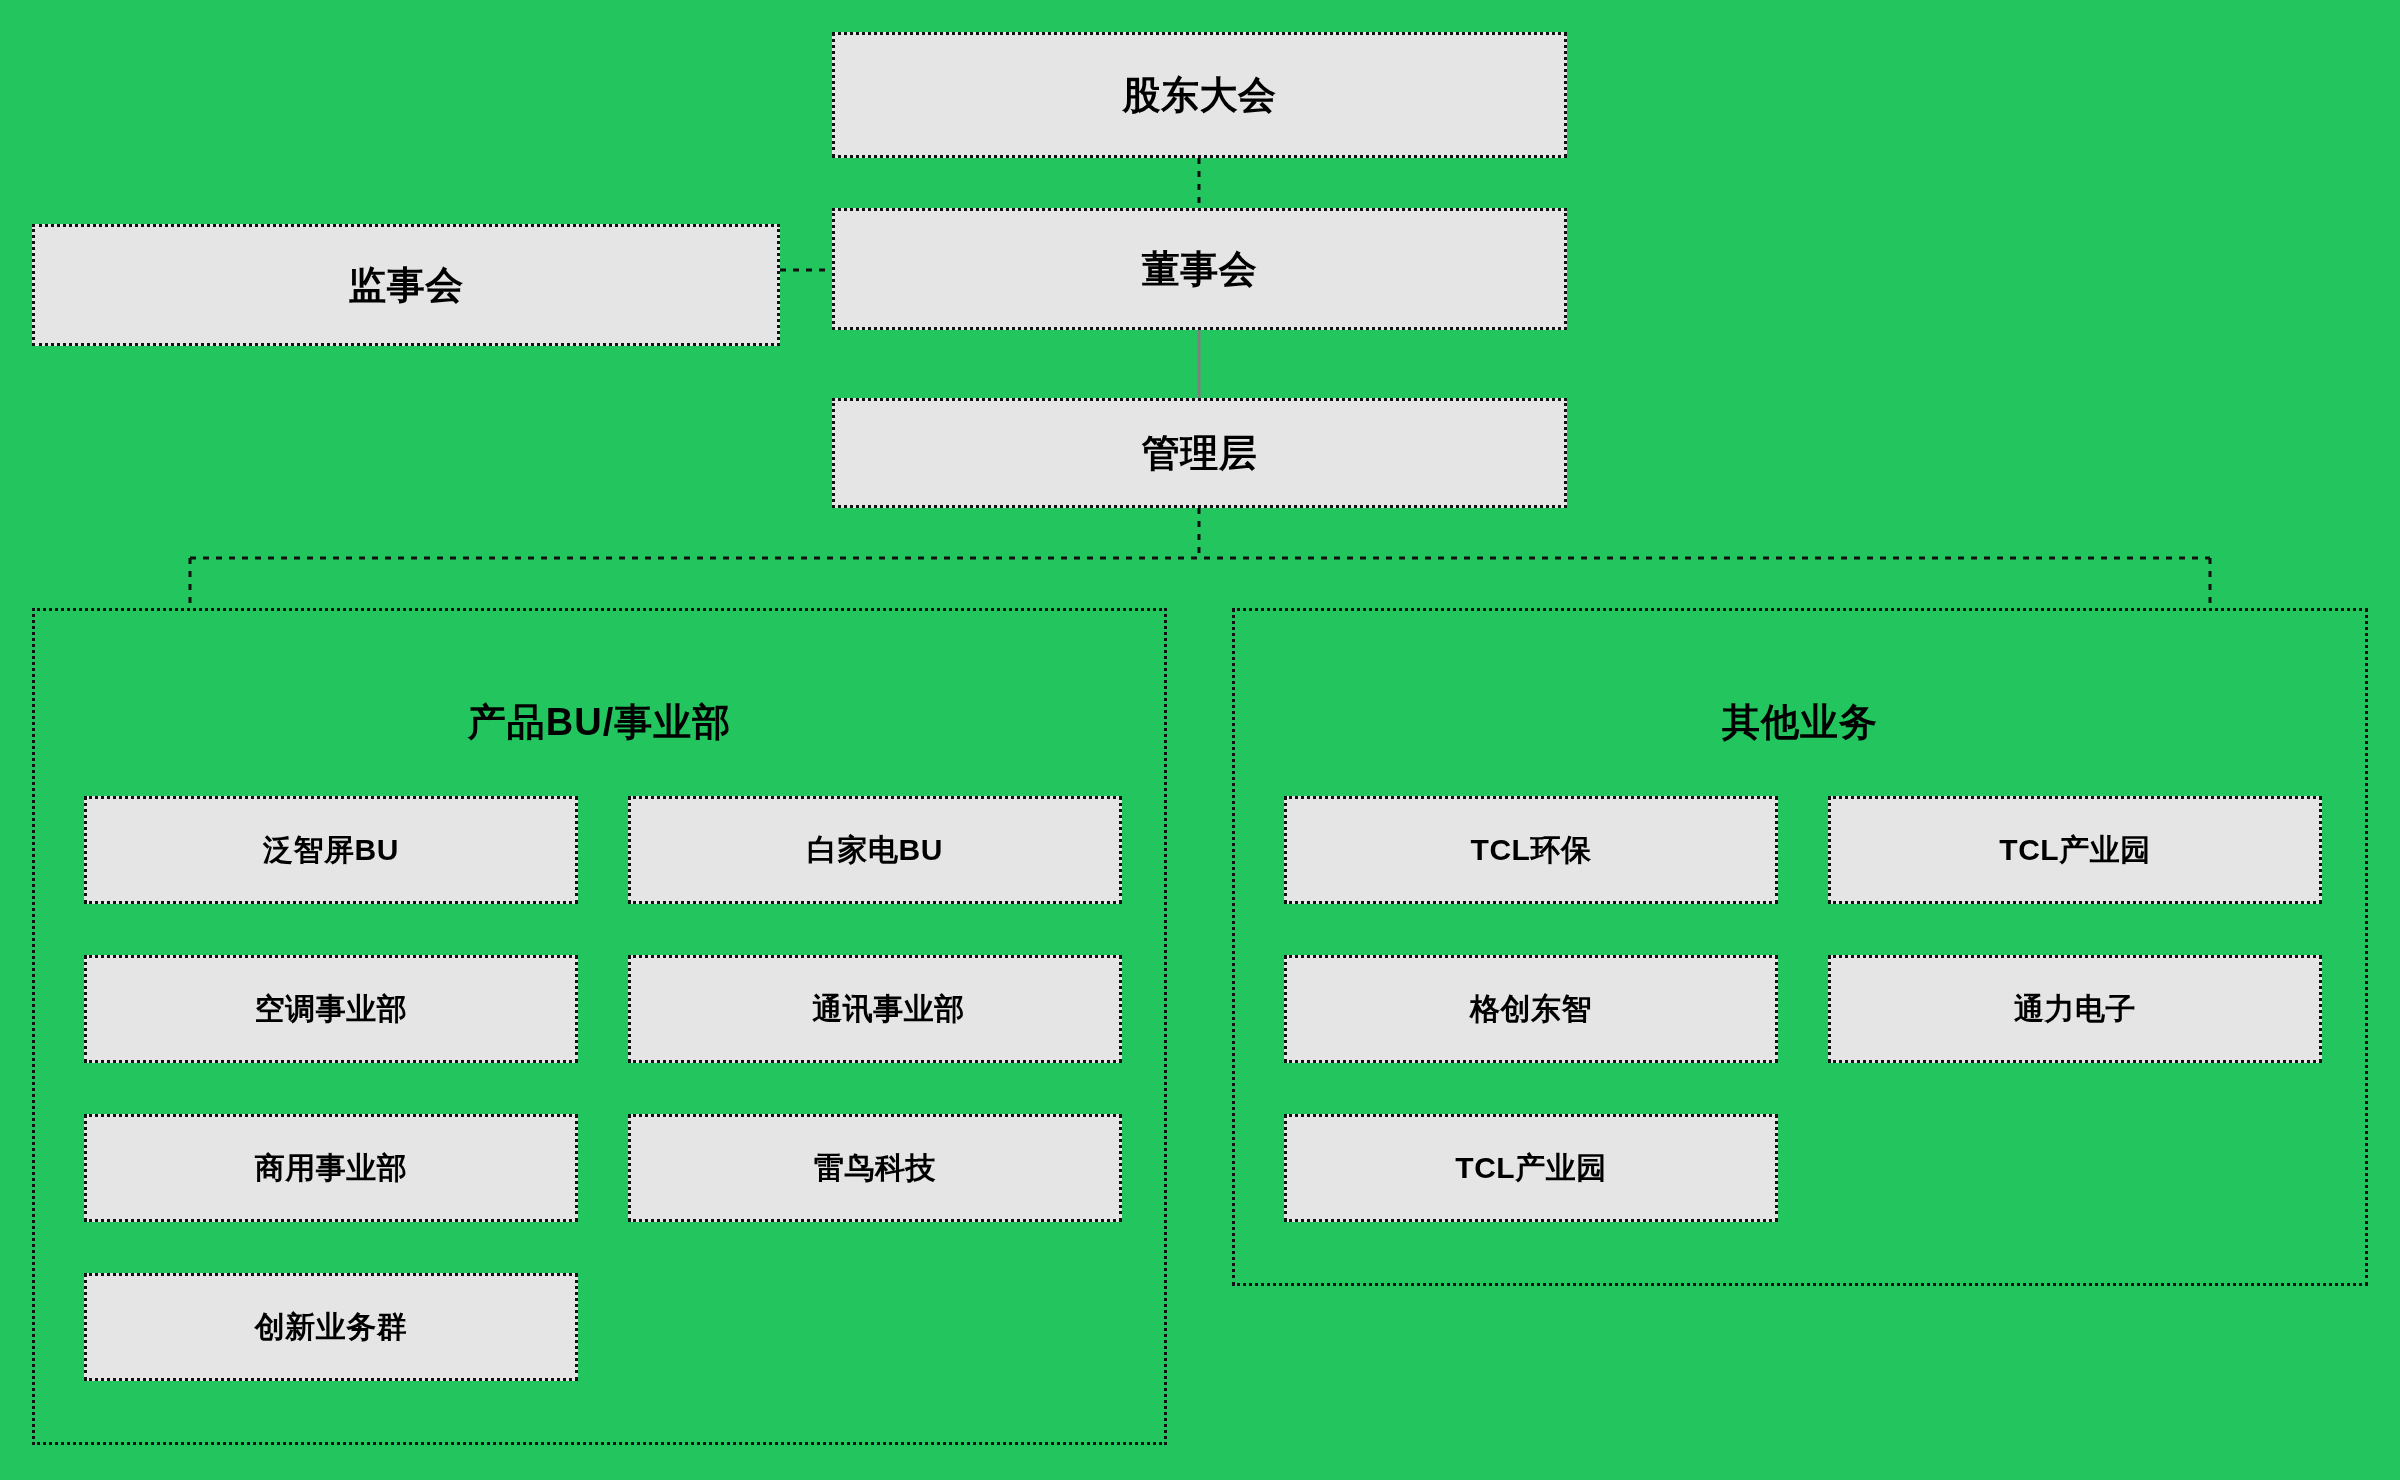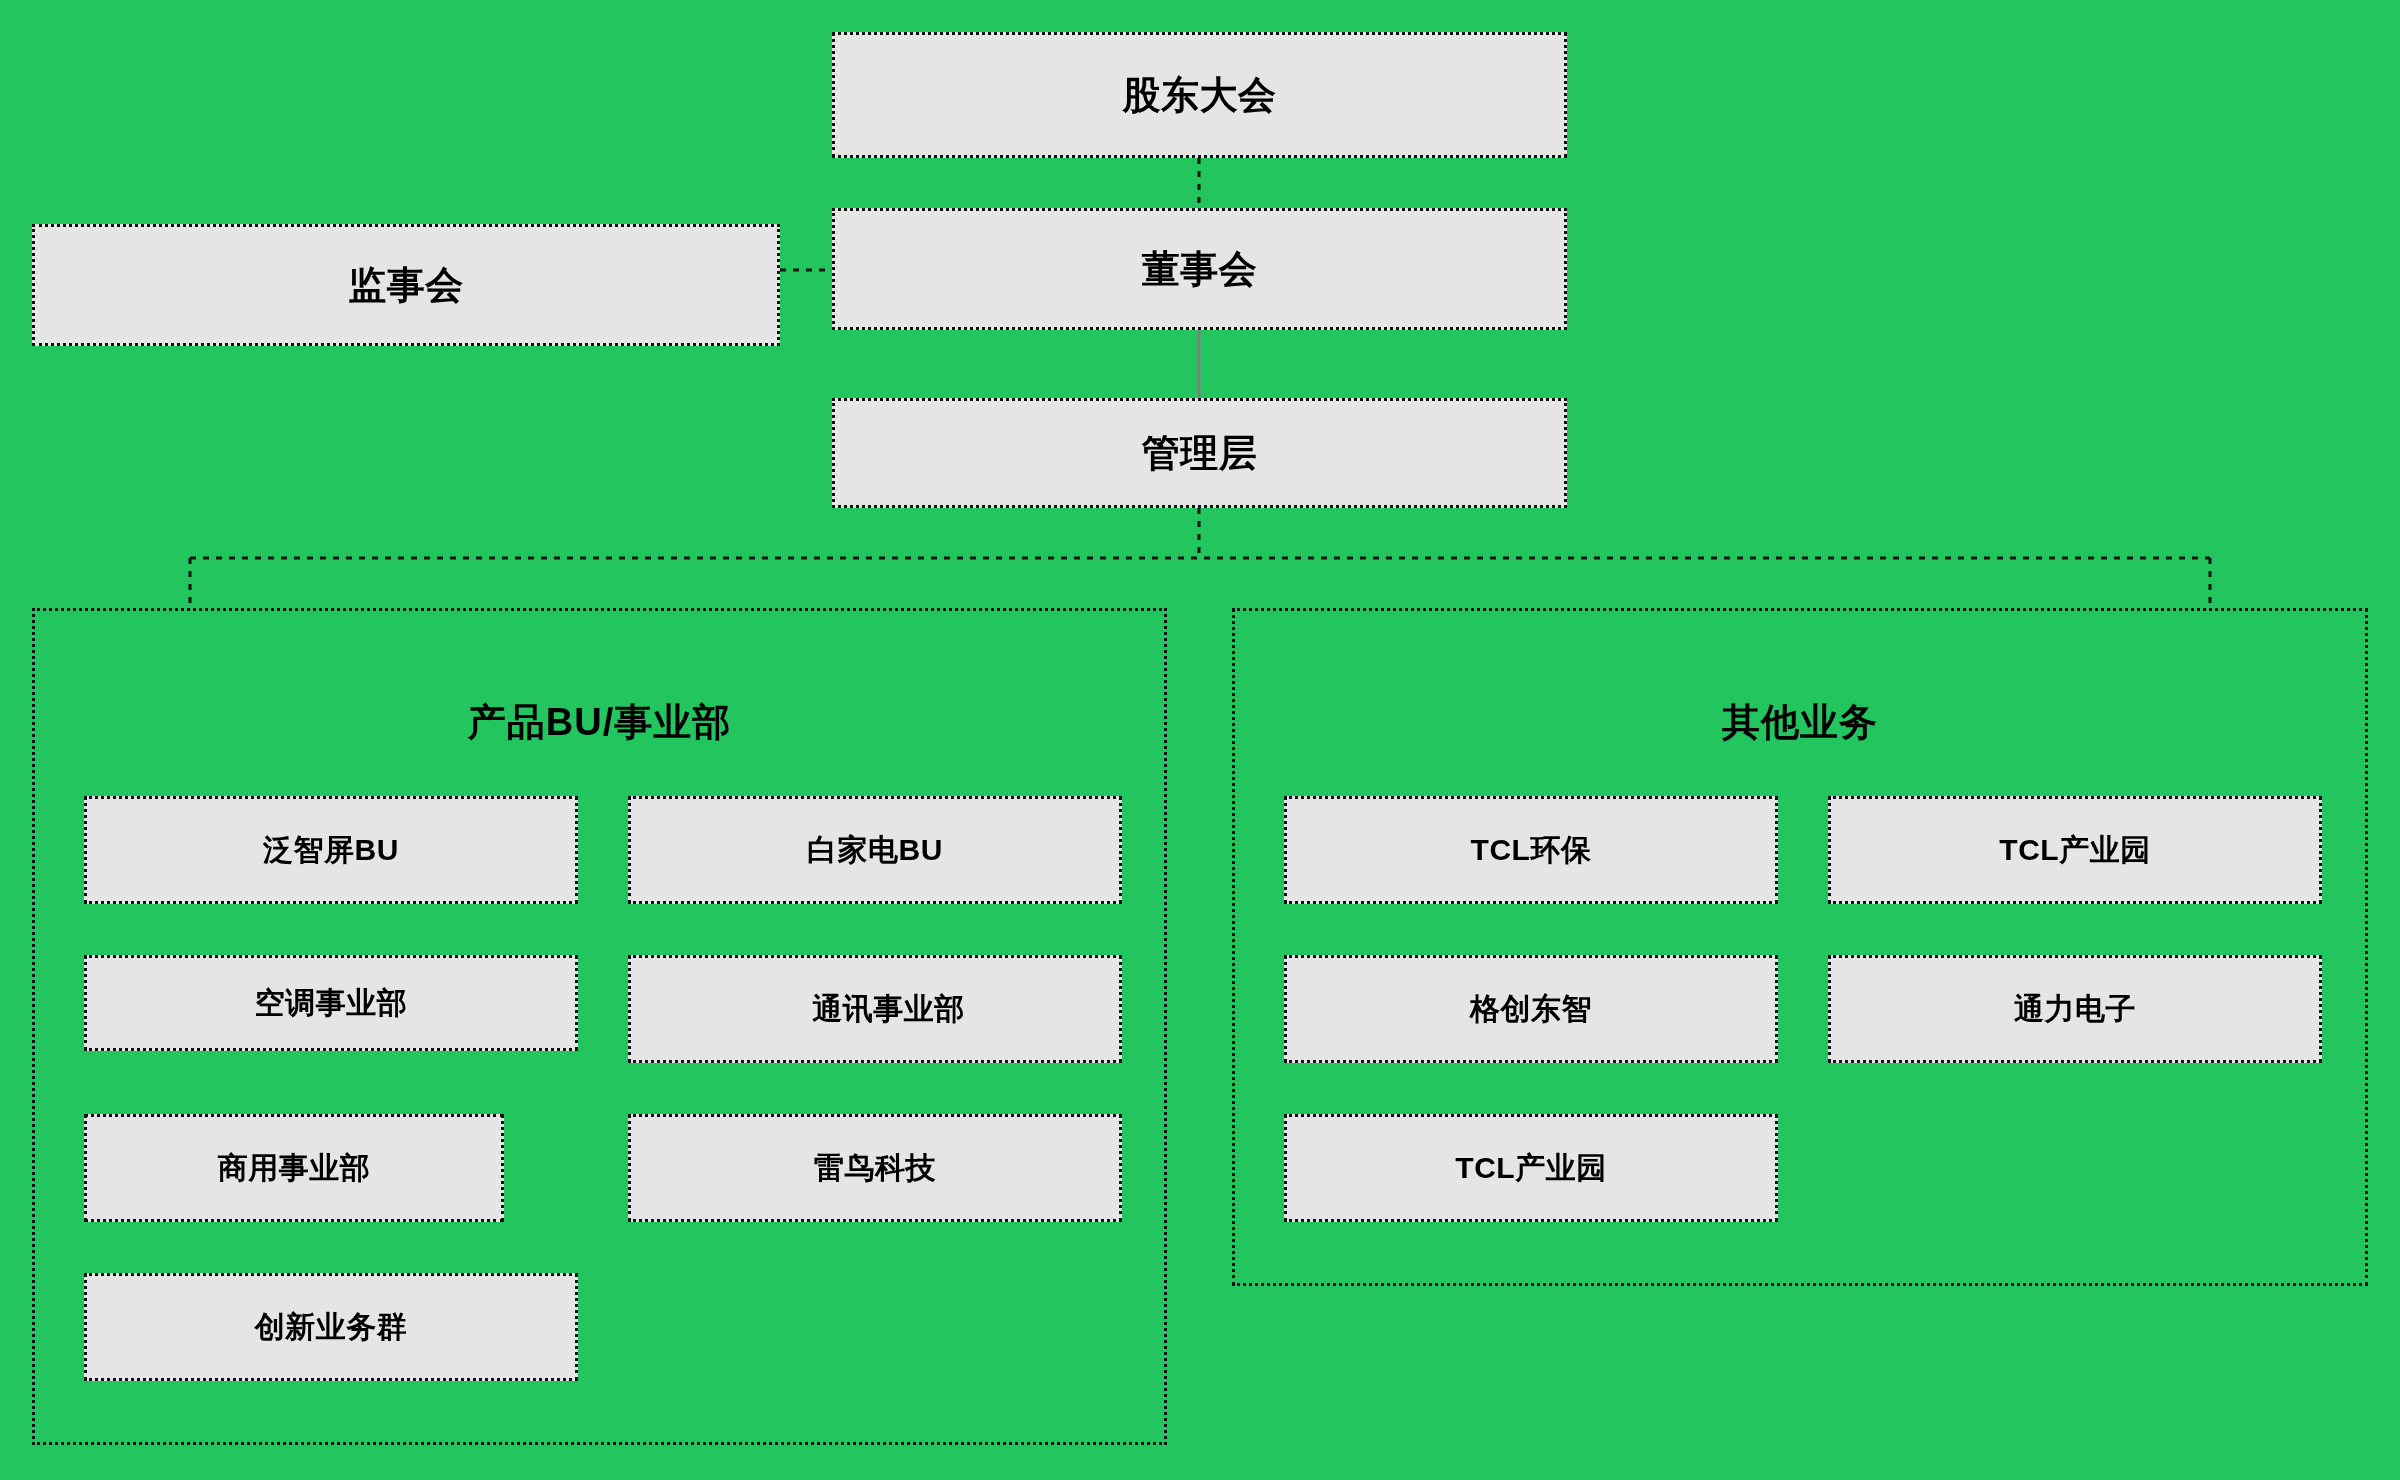--- a/index.html
+++ b/index.html
@@ -106,27 +106,27 @@
     </div>
 
   <div class="group" id="group-0" style="left: 32px; top: 608px; width: 1135px; height: 837px;">
     <div class="group-title" style="top: 86px;">产品BU/事业部</div>
   <div class="node leaf" style="left: 49px; top: 185px; width: 494px; height: 108px;">
         <span>泛智屏BU</span>
       </div>
       <div class="node leaf" style="left: 593px; top: 185px; width: 494px; height: 108px;">
         <span>白家电BU</span>
       </div>
-      <div class="node leaf" style="left: 49px; top: 344px; width: 494px; height: 96px;">
+      <div class="node leaf" style="left: 49px; top: 344px; width: 494px; height: 108px;">
         <span>空调事业部</span>
       </div>
       <div class="node leaf" style="left: 593px; top: 344px; width: 494px; height: 108px; padding-left: 27px;">
         <span>通讯事业部</span>
       </div>
-      <div class="node leaf" style="left: 49px; top: 503px; width: 420px; height: 108px;">
+      <div class="node leaf" style="left: 49px; top: 503px; width: 494px; height: 108px;">
         <span>商用事业部</span>
       </div>
       <div class="node leaf" style="left: 593px; top: 503px; width: 494px; height: 108px;">
         <span>雷鸟科技</span>
       </div>
       <div class="node leaf" style="left: 49px; top: 662px; width: 494px; height: 108px;">
         <span>创新业务群</span>
       </div>
     </div>
 

